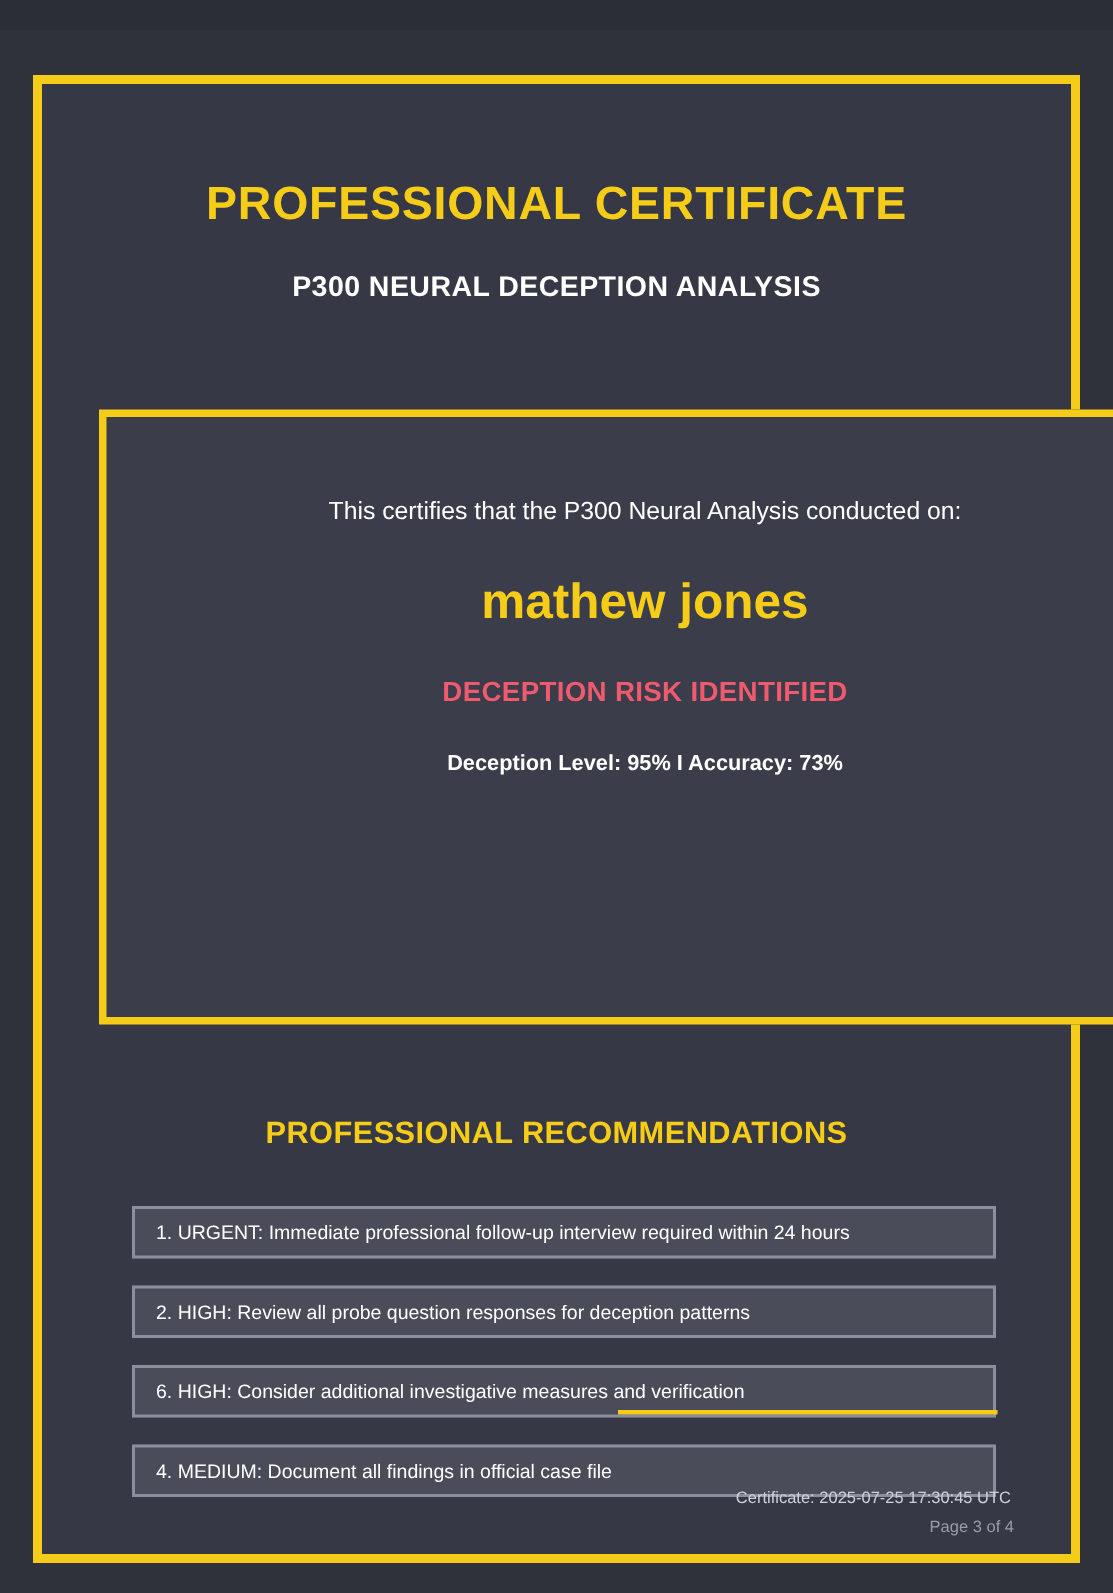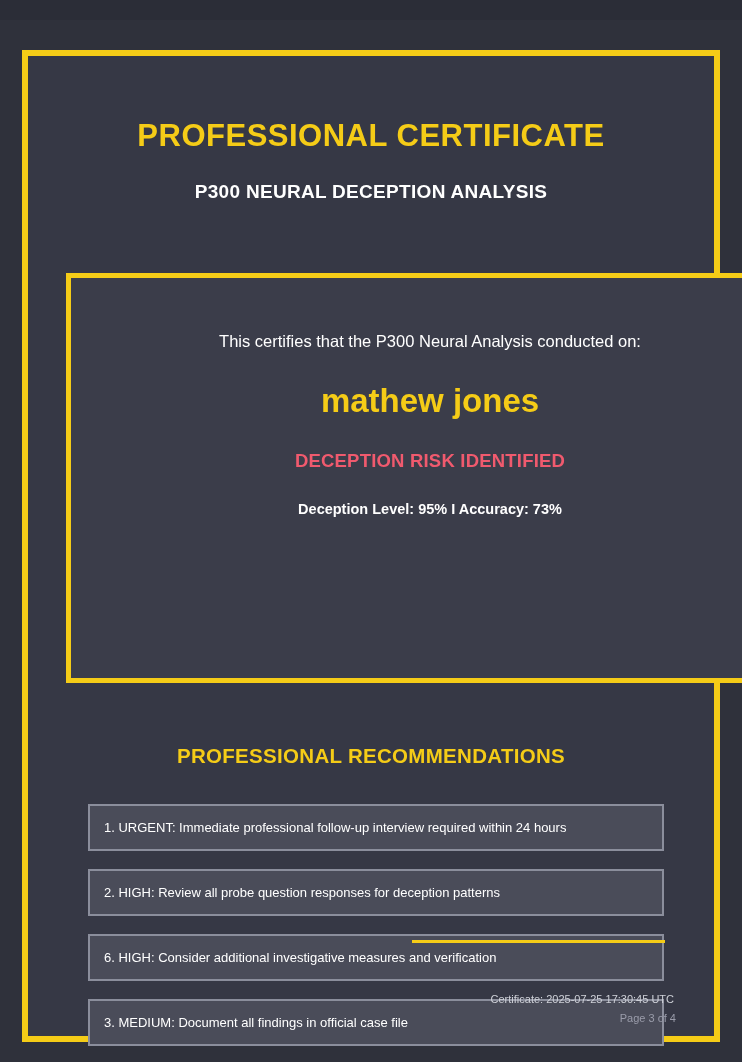--- a/index.html
+++ b/index.html
@@ -120,21 +120,21 @@
     letter-spacing: 0.3px;
   }
   .rec-list {
     position: absolute;
     left: 60px;
     top: 748px;
     width: 576px;
   }
   .rec-item {
     position: relative;
-    height: 47px;
+    height: 35px;
     margin-bottom: 18px;
     border: 2px solid #8b8e9c;
     background: #4a4c59;
     box-sizing: border-box;
     display: flex;
     align-items: center;
     padding-left: 14px;
     color: #ffffff;
     font-size: 13px;
   }
@@ -182,21 +182,21 @@
           <div class="levels-line">Deception Level: 95% I Accuracy: 73%</div>
         </div>
       </div>
 
       <div class="rec-title">PROFESSIONAL RECOMMENDATIONS</div>
 
       <div class="rec-list">
         <div class="rec-item">1. URGENT: Immediate professional follow-up interview required within 24 hours</div>
         <div class="rec-item">2. HIGH: Review all probe question responses for deception patterns</div>
         <div class="rec-item">6. HIGH: Consider additional investigative measures and verification</div>
-        <div class="rec-item">3. MEDIUM: Document all findings in official case file</div>
+        <div class="rec-item">4. MEDIUM: Document all findings in official case file</div>
       </div>
 
       <div class="yellow-rule"></div>
 
       <div class="cert-stamp">Certificate: 2025-07-25 17:30:45 UTC</div>
 
       <div class="page-number">Page 3 of 4</div>
 
     </div>
   </div>

